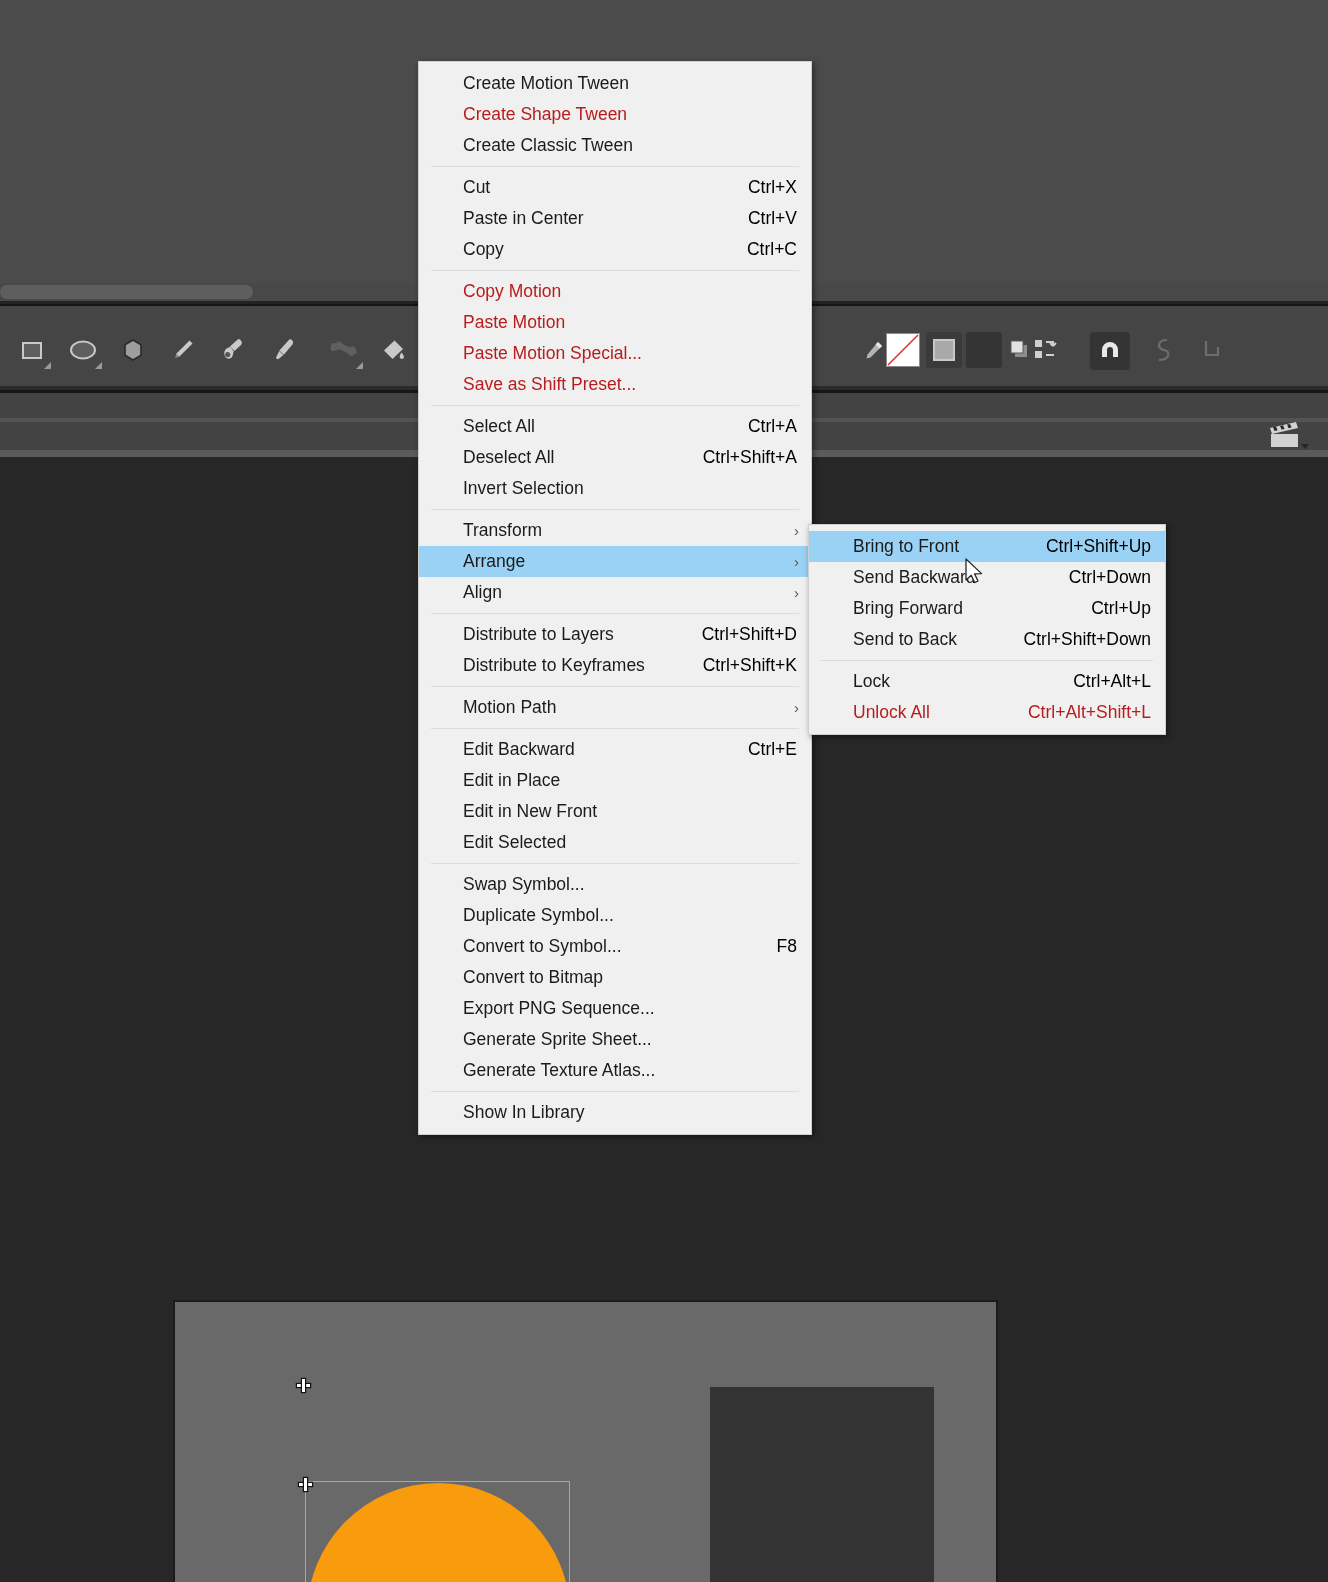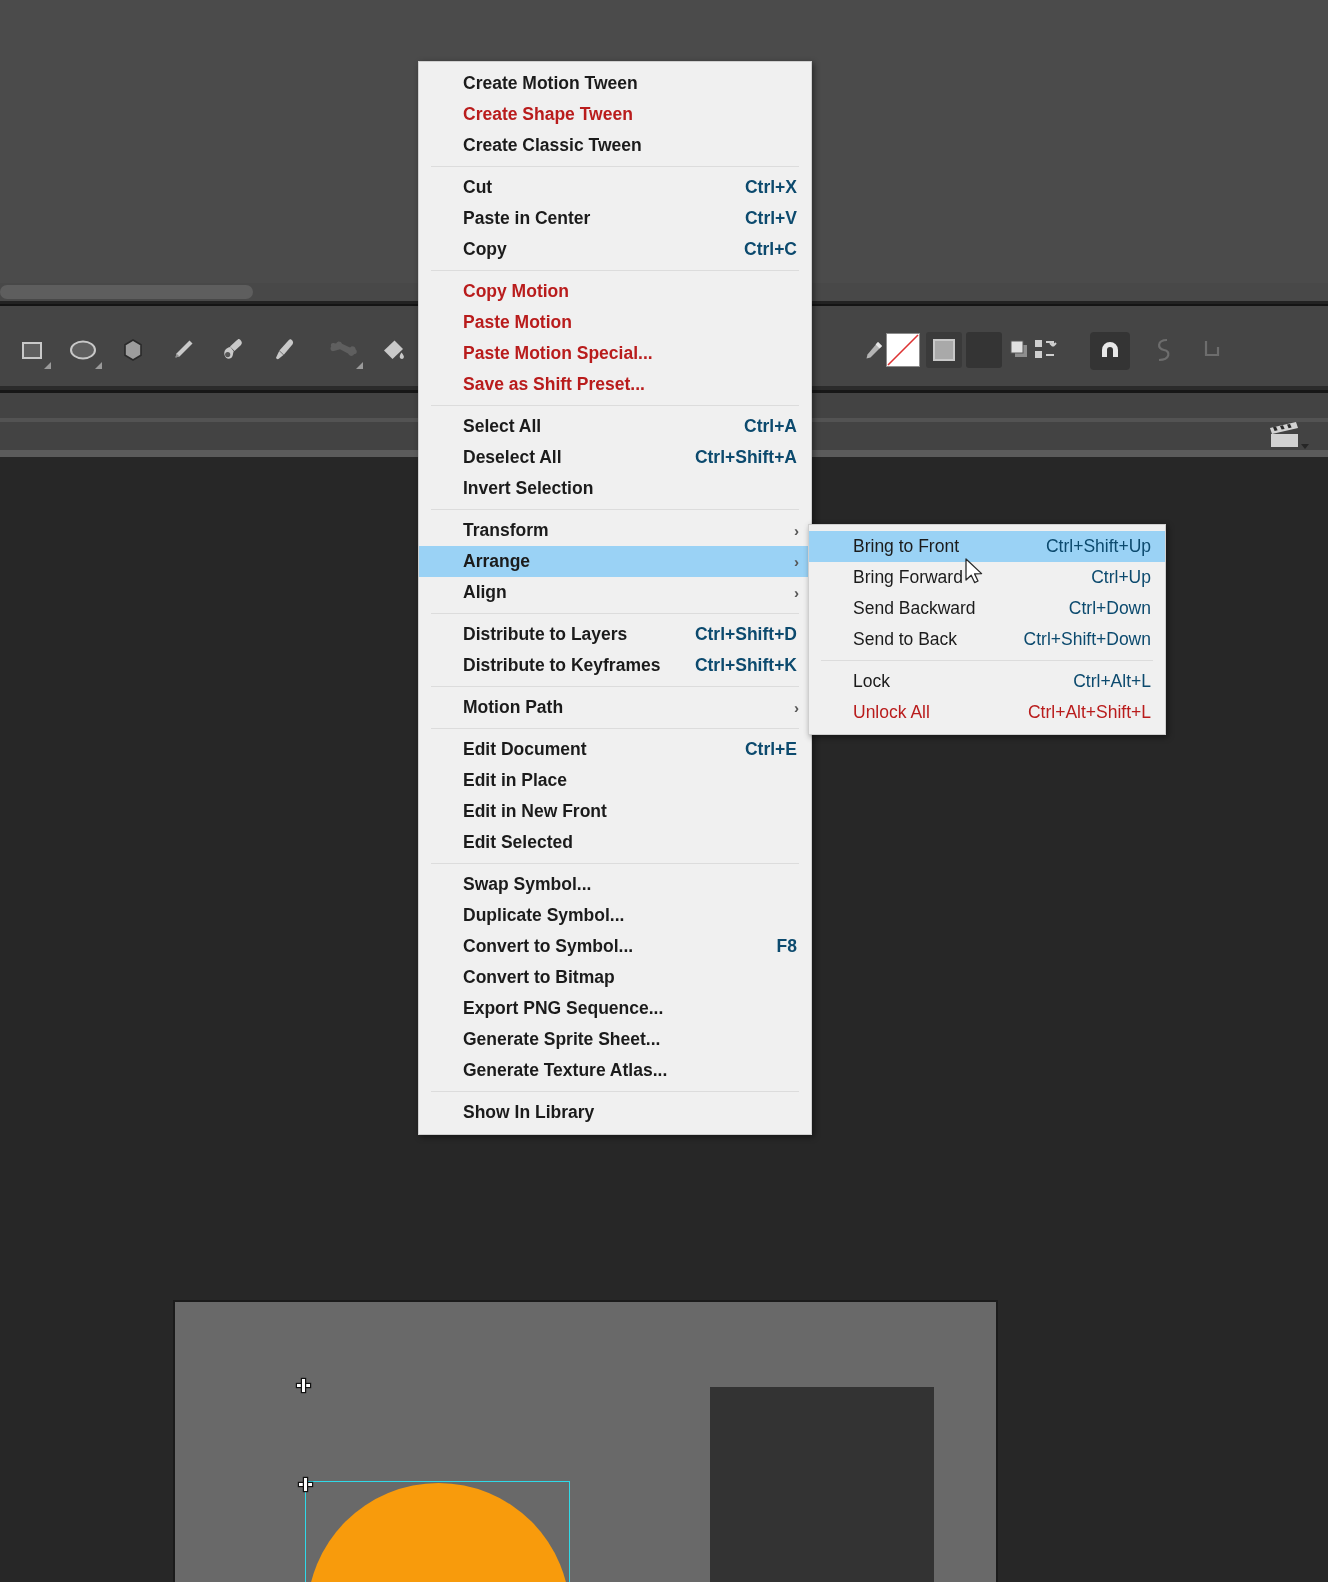--- a/index.html
+++ b/index.html
@@ -50,26 +50,26 @@
   .reg-mark::after{left:5px;top:0;width:3px;height:13px;}
   .reg-a{left:297px;top:922px;}
   .reg-b{left:299px;top:1021px;}
 
   
   .menu{
     position:absolute;background:#f0f0f0;border:1px solid #cfcfcf;
     box-shadow:2px 2px 6px rgba(0,0,0,.45);
     font-size:17.5px;color:#1b1b1b;user-select:none;
   }
-  #ctx-menu{left:418px;top:61px;width:392px;padding:6px 0 6px 0;font-weight:bold;}
+  #ctx-menu{left:418px;top:61px;width:392px;padding:6px 0 6px 0;}
   #sub-menu{left:808px;top:524px;width:356px;padding:6px 0 6px 0;}
 
   .mi{position:relative;height:31px;line-height:31px;display:flex;align-items:center;padding:0 14px 0 44px;white-space:nowrap;}
   .mi .lbl{flex:0 0 auto;}
-  .mi .acc{margin-left:auto;padding-left:24px;color:#0c4a6e;}
+  .mi .acc{margin-left:auto;padding-left:24px;color:#000000;}
   .mi.disabled .lbl,.mi.disabled .acc{color:#b91c1c;}
   .mi.sel{background:#9ad2f5;}
   .mi .arrow{position:absolute;right:12px;top:0;height:31px;line-height:31px;font-size:15px;color:#555;}
   .msep{height:1px;background:#dcdcdc;margin:5px 12px 5px 12px;}
 
   
   .cursor{position:absolute;left:965px;top:558px;width:22px;height:30px;}
 </style>
 </head>
 <body>
@@ -305,21 +305,21 @@
         <span class="lbl">Distribute to Keyframes</span>
         <span class="acc">Ctrl+Shift+K</span>
       </div>
       <div class="msep"></div>
       <div class="mi">
         <span class="lbl">Motion Path</span>
         <span class="arrow">›</span>
       </div>
       <div class="msep"></div>
       <div class="mi">
-        <span class="lbl">Edit Document</span>
+        <span class="lbl">Edit Backward</span>
         <span class="acc">Ctrl+E</span>
       </div>
       <div class="mi">
         <span class="lbl">Edit in Place</span>
       </div>
       <div class="mi">
         <span class="lbl">Edit in New Front</span>
       </div>
       <div class="mi">
         <span class="lbl">Edit Selected</span>
@@ -352,26 +352,26 @@
         <span class="lbl">Show In Library</span>
       </div>
     </div>
 
   <div class="menu" id="sub-menu">
       <div class="mi sel">
         <span class="lbl">Bring to Front</span>
         <span class="acc">Ctrl+Shift+Up</span>
       </div>
       <div class="mi">
+        <span class="lbl">Send Backward</span>
+        <span class="acc">Ctrl+Down</span>
+      </div>
+      <div class="mi">
         <span class="lbl">Bring Forward</span>
         <span class="acc">Ctrl+Up</span>
-      </div>
-      <div class="mi">
-        <span class="lbl">Send Backward</span>
-        <span class="acc">Ctrl+Down</span>
       </div>
       <div class="mi">
         <span class="lbl">Send to Back</span>
         <span class="acc">Ctrl+Shift+Down</span>
       </div>
       <div class="msep"></div>
       <div class="mi">
         <span class="lbl">Lock</span>
         <span class="acc">Ctrl+Alt+L</span>
       </div>

